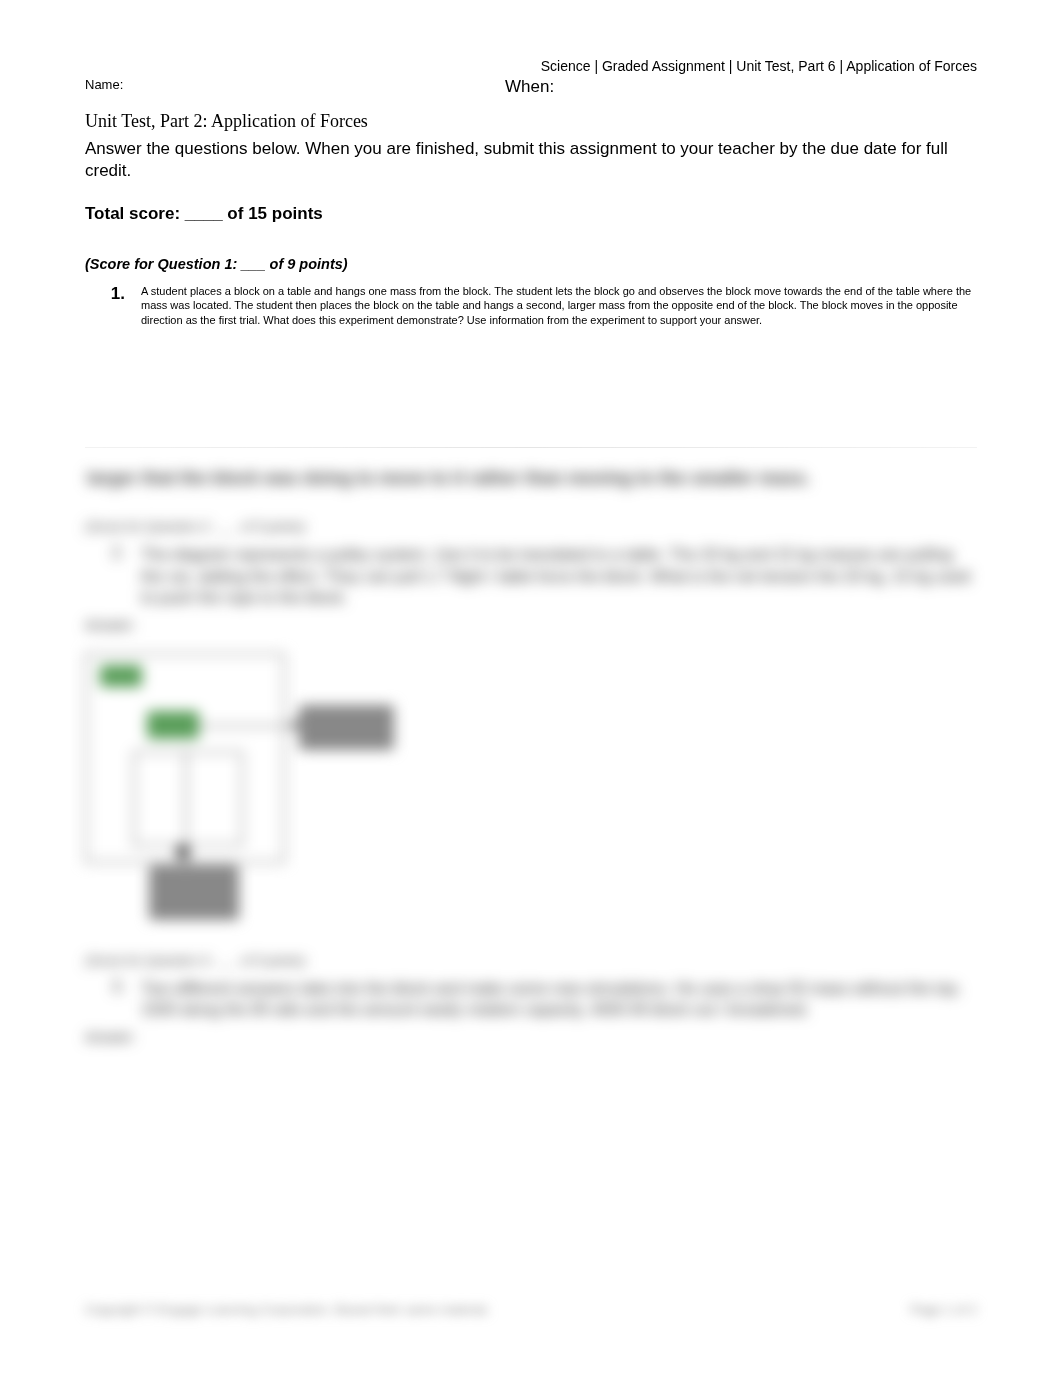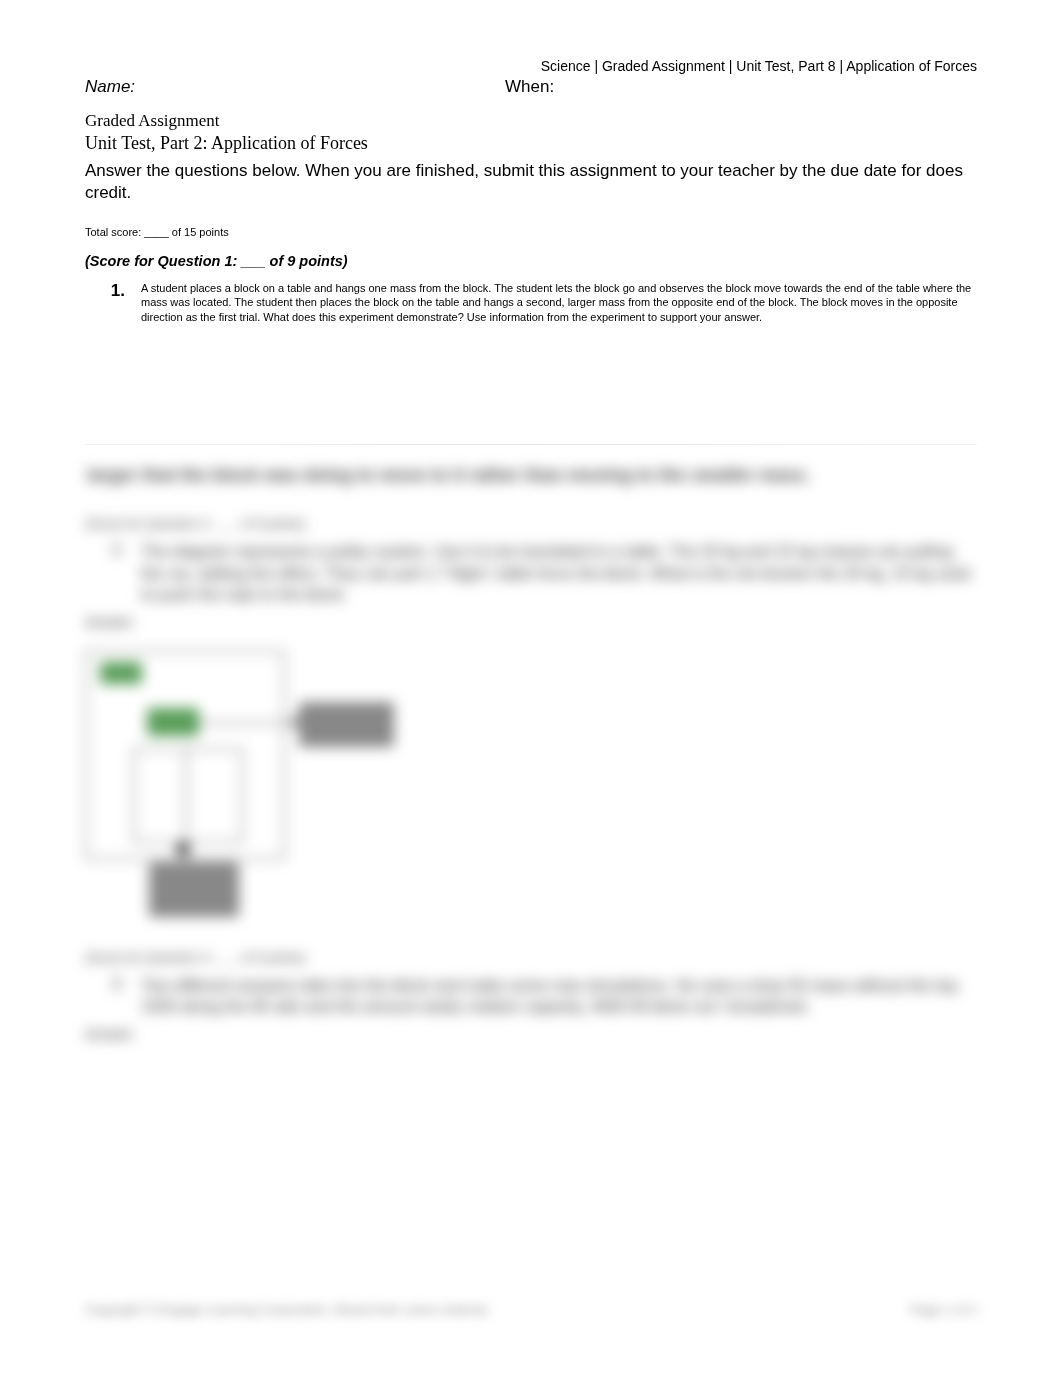--- a/index.html
+++ b/index.html
@@ -28,23 +28,22 @@
       font-size: 14px;
       text-align: right;
       color: #000;
       width: 100%;
     }
     .name-date-row {
       display: flex;
       margin-bottom: 14px;
     }
     .name-label {
-      font-size: 17px;
+      font-size: 13px;
       width: 420px;
-      font-style: italic;
     }
     .date-label {
       font-size: 17px;
     }
     .assignment-title {
       font-size: 17px;
       font-weight: normal;
       font-family: 'Times New Roman', Times, serif;
       margin-bottom: 2px;
     }
@@ -53,23 +52,23 @@
       font-weight: normal;
       font-family: Liberation Serif, serif;
       margin-bottom: 6px;
     }
     .instructions {
       font-size: 17px;
       line-height: 1.3;
       margin-bottom: 22px;
     }
     .total-score {
-      font-size: 11px;
-      font-weight: normal;
-      margin-bottom: 15px;
+      font-size: 17px;
+      font-weight: bold;
+      margin-bottom: 32px;
     }
     .question-score {
       font-size: 14.5px;
       font-weight: bold;
       font-style: italic;
       margin-bottom: 12px;
     }
     .question-row {
       display: flex;
       margin-bottom: 120px;
@@ -241,29 +240,28 @@
     }
     .footer-right {
       font-size: 13px;
     }
   </style>
 </head>
 <body>
 
 <div class="page">
   <div class="header-row">
-    <div class="breadcrumb">Science | Graded Assignment | Unit Test, Part 8 | Application of Forces</div>
+    <div class="breadcrumb">Science | Graded Assignment | Unit Test, Part 6 | Application of Forces</div>
   </div>
   <div class="name-date-row">
     <div class="name-label">Name:</div>
     <div class="date-label">When:</div>
   </div>
-  <div class="assignment-title">Graded Assignment</div>
   <div class="unit-title">Unit Test, Part 2: Application of Forces</div>
-  <div class="instructions">Answer the questions below. When you are finished, submit this assignment to your teacher by the due date for does credit.</div>
+  <div class="instructions">Answer the questions below. When you are finished, submit this assignment to your teacher by the due date for full credit.</div>
   <div class="total-score">Total score: ____ of 15 points</div>
   <div class="question-score">(Score for Question 1: ___ of 9 points)</div>
   <div class="question-row">
     <div class="question-number">1.</div>
     <div class="question-text">A student places a block on a table and hangs one mass from the block. The student lets the block go and observes the block move towards the end of the table where the mass was located. The student then places the block on the table and hangs a second, larger mass from the opposite end of the block. The block moves in the opposite direction as the first trial. What does this experiment demonstrate? Use information from the experiment to support your answer.</div>
   </div>
 
   <div class="divider"></div>
 
   <div class="blurred-section">

